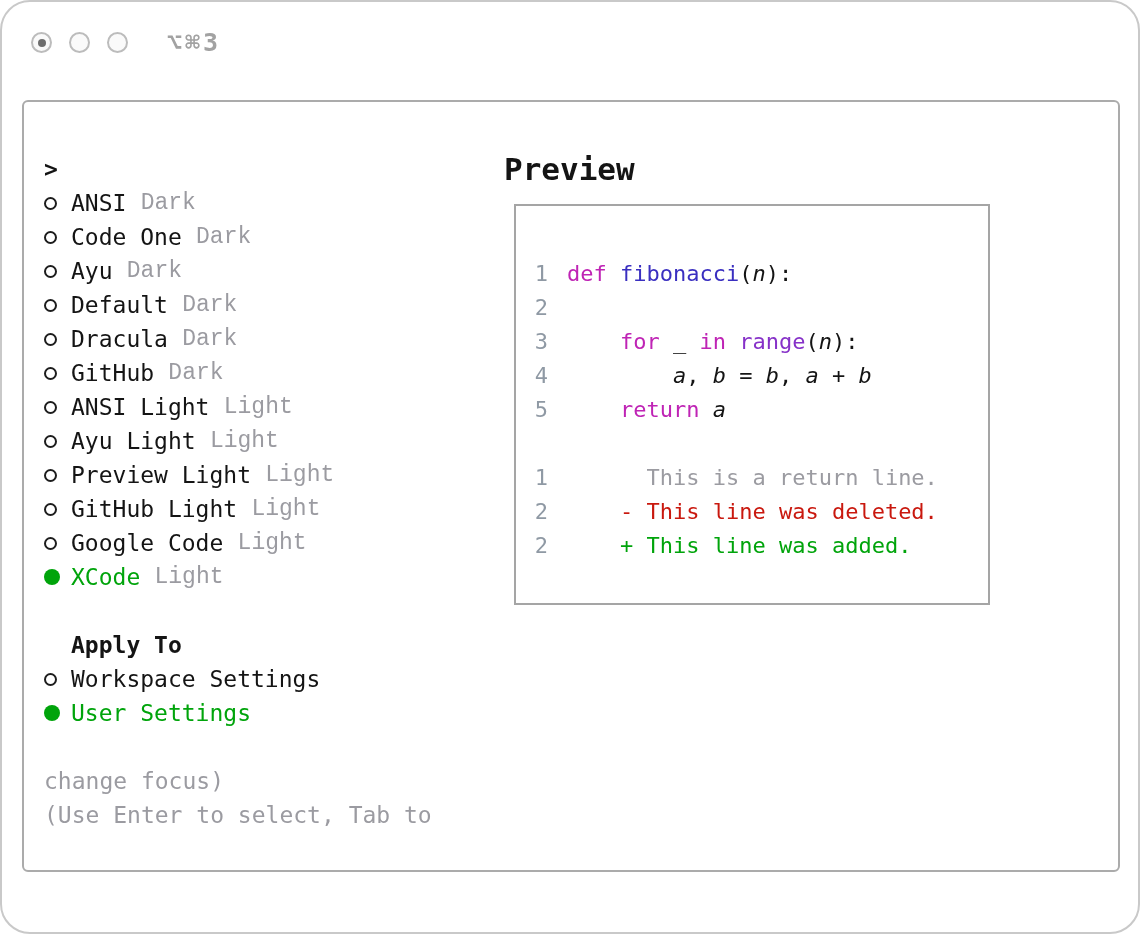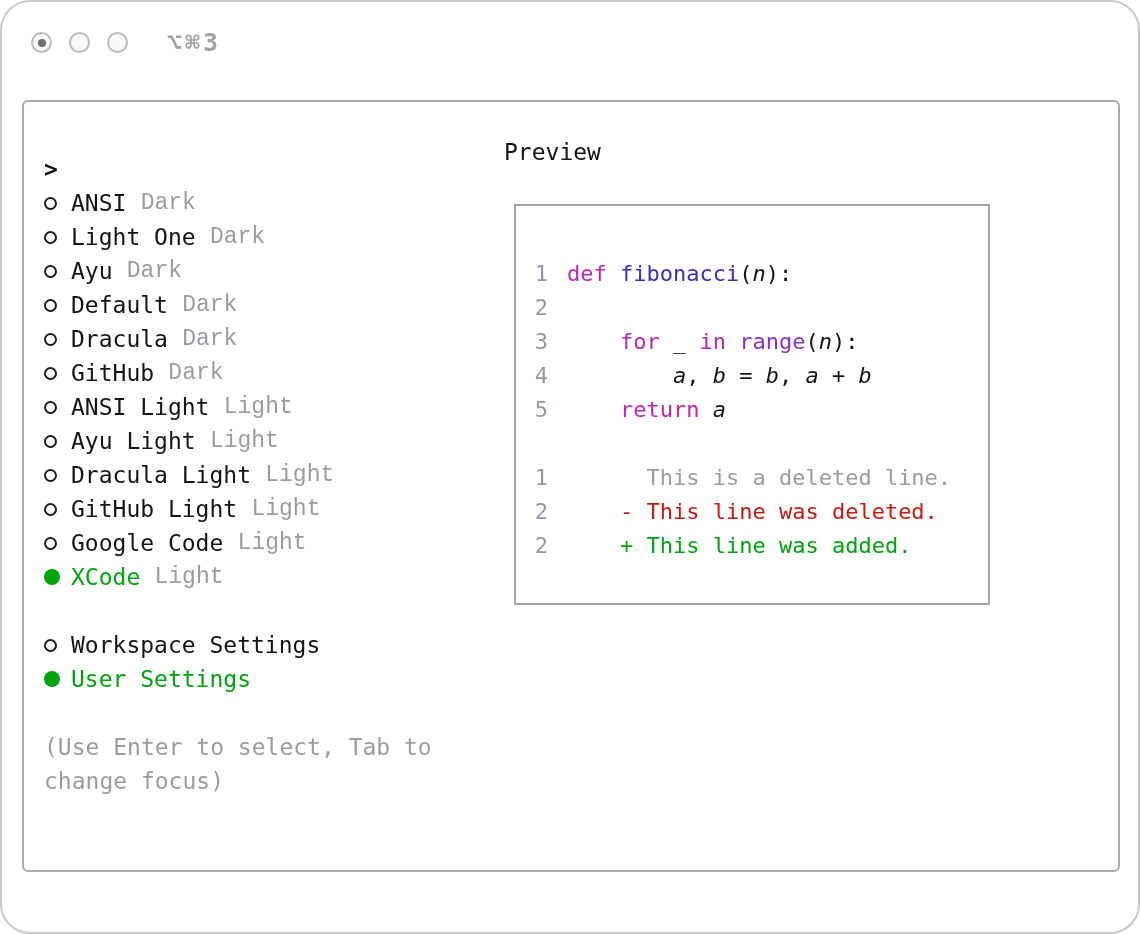--- a/index.html
+++ b/index.html
@@ -17,22 +17,22 @@
     border:2px solid #ababab;border-radius:6px;background:#fff;}
   .left{position:absolute;left:20px;top:50px;font-size:23px;}
   .row{display:flex;align-items:center;height:34px;white-space:pre;}
   .marker{width:27px;flex:0 0 27px;display:flex;align-items:center;}
   .radio{width:13px;height:13px;border:2.5px solid #1d1d1d;border-radius:50%;}
   .radio.sel{width:16px;height:16px;border:none;background:var(--green);}
   .prefix,.bold{font-weight:bold;}
   .tname.green,.alabel.green{color:var(--green);}
   .variant{color:var(--muted);margin-left:0.62em;font-family:Liberation Mono, monospace;}
   .help-line{color:var(--muted);}
-  .right-title{position:absolute;left:480px;top:33px;height:34px;display:flex;
-    align-items:center;font-weight:normal;font-size:23px;}
+  .right-title{position:absolute;left:480px;top:50px;height:34px;display:flex;
+    align-items:center;font-weight:bold;font-size:31px;}
   .preview-box{position:absolute;left:490px;top:102px;width:476px;height:401px;
     border:2px solid #a5a5a5;background:#fff;padding:50px 0 0 18px;font-size:22px;}
   .cline{display:flex;align-items:center;height:34px;}
   .lnum{flex:0 0 14px;width:14px;text-align:right;color:var(--line_number);}
   .ccode{white-space:pre;margin-left:19px;color:var(--text);}
   .c-kw{color:var(--keyword);}
   .c-fn{color:var(--function_name);}
   .c-builtin{color:var(--builtin);}
   .c-num{color:var(--number_literal);}
   .c-ctx{color:var(--muted);}
@@ -56,45 +56,49 @@
 
   <div class="panel">
 
     <div class="left">
       <div class="row">
         <span class="marker"><span class="prefix">&gt;</span></span>
       </div>
 
       <div id="theme-list">
           <div class="row"><span class="marker"><span class="radio"></span></span><span class="tname">ANSI</span><span class="variant">Dark</span></div>
-          <div class="row"><span class="marker"><span class="radio"></span></span><span class="tname">Light One</span><span class="variant">Dark</span></div>
+          <div class="row"><span class="marker"><span class="radio"></span></span><span class="tname">Code One</span><span class="variant">Dark</span></div>
           <div class="row"><span class="marker"><span class="radio"></span></span><span class="tname">Ayu</span><span class="variant">Dark</span></div>
           <div class="row"><span class="marker"><span class="radio"></span></span><span class="tname">Default</span><span class="variant">Dark</span></div>
           <div class="row"><span class="marker"><span class="radio"></span></span><span class="tname">Dracula</span><span class="variant">Dark</span></div>
           <div class="row"><span class="marker"><span class="radio"></span></span><span class="tname">GitHub</span><span class="variant">Dark</span></div>
           <div class="row"><span class="marker"><span class="radio"></span></span><span class="tname">ANSI Light</span><span class="variant">Light</span></div>
           <div class="row"><span class="marker"><span class="radio"></span></span><span class="tname">Ayu Light</span><span class="variant">Light</span></div>
-          <div class="row"><span class="marker"><span class="radio"></span></span><span class="tname">Dracula Light</span><span class="variant">Light</span></div>
+          <div class="row"><span class="marker"><span class="radio"></span></span><span class="tname">Preview Light</span><span class="variant">Light</span></div>
           <div class="row"><span class="marker"><span class="radio"></span></span><span class="tname">GitHub Light</span><span class="variant">Light</span></div>
           <div class="row"><span class="marker"><span class="radio"></span></span><span class="tname">Google Code</span><span class="variant">Light</span></div>
           <div class="row"><span class="marker"><span class="radio sel"></span></span><span class="tname green">XCode</span><span class="variant">Light</span></div>
         </div>
 
       <div class="row"></div>
 
+      <div class="row">
+        <span class="marker"></span>
+        <span class="bold">Apply To</span>
+      </div>
 
       <div id="apply-list">
           <div class="row"><span class="marker"><span class="radio"></span></span><span class="alabel">Workspace Settings</span></div>
           <div class="row"><span class="marker"><span class="radio sel"></span></span><span class="alabel green">User Settings</span></div>
         </div>
 
       <div class="row"></div>
 
+      <div class="row help-line">change focus)</div>
       <div class="row help-line">(Use Enter to select, Tab to</div>
-      <div class="row help-line">change focus)</div>
     </div>
 
     <div class="right-title">Preview</div>
 
     <div class="preview-box" id="preview-box">
         <div class="cline">
           <span class="lnum">1</span>
           <span class="ccode"><span class="c-kw">def </span><span class="c-fn">fibonacci</span><span>(</span><span class=" it">n</span><span>):</span></span>
         </div>
         <div class="cline">
@@ -111,21 +115,21 @@
         <div class="cline">
           <span class="lnum">5</span>
           <span class="ccode"><span>    </span><span class="c-kw">return</span><span> </span><span class=" it">a</span></span>
         </div>
         <div class="cline">
           <span class="lnum"></span>
           <span class="ccode"></span>
         </div>
         <div class="cline">
           <span class="lnum">1</span>
-          <span class="ccode"><span class="c-ctx">      This is a deleted line.</span></span>
+          <span class="ccode"><span class="c-ctx">      This is a return line.</span></span>
         </div>
         <div class="cline">
           <span class="lnum">2</span>
           <span class="ccode"><span class="c-del">    - This line was deleted.</span></span>
         </div>
         <div class="cline">
           <span class="lnum">2</span>
           <span class="ccode"><span class="c-add">    + This line was added.</span></span>
         </div>
       </div>

